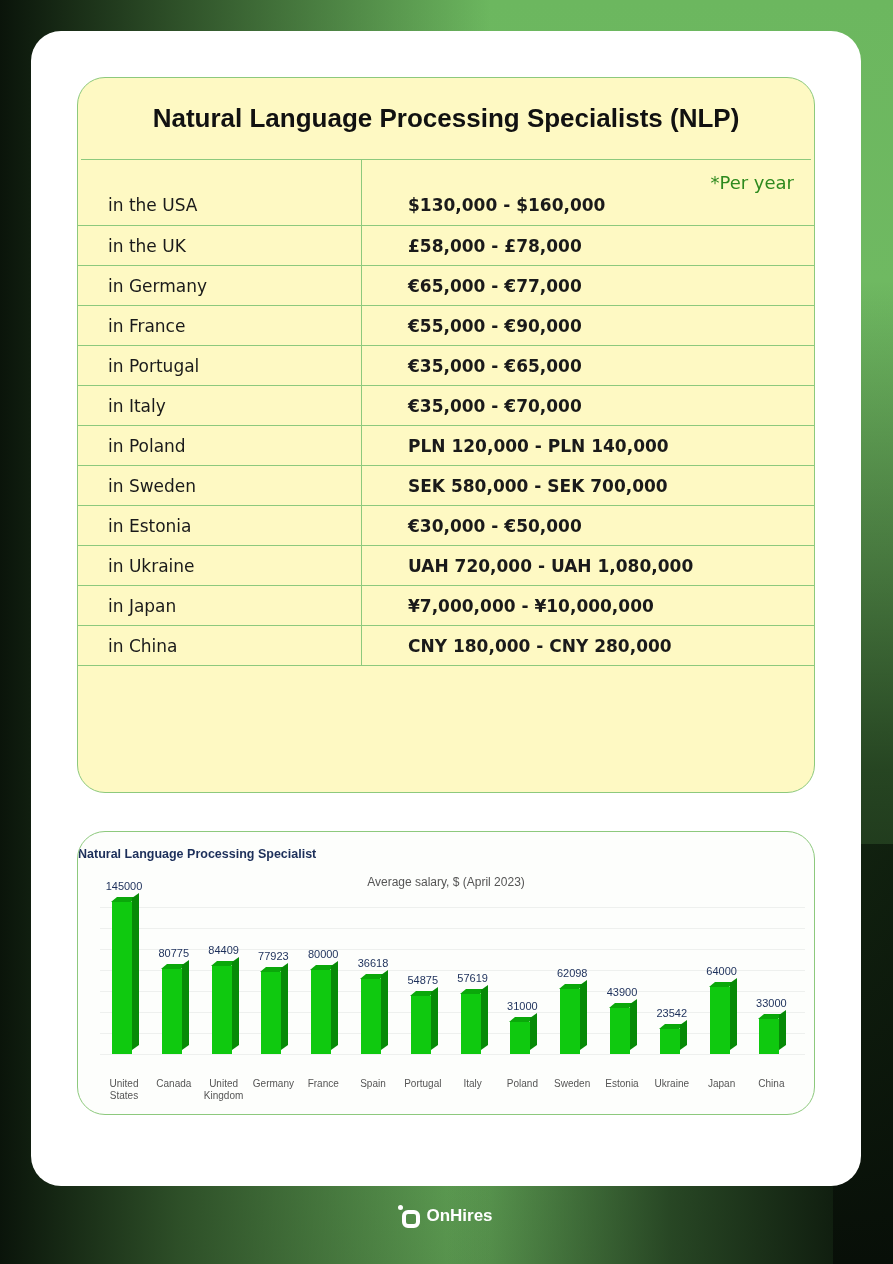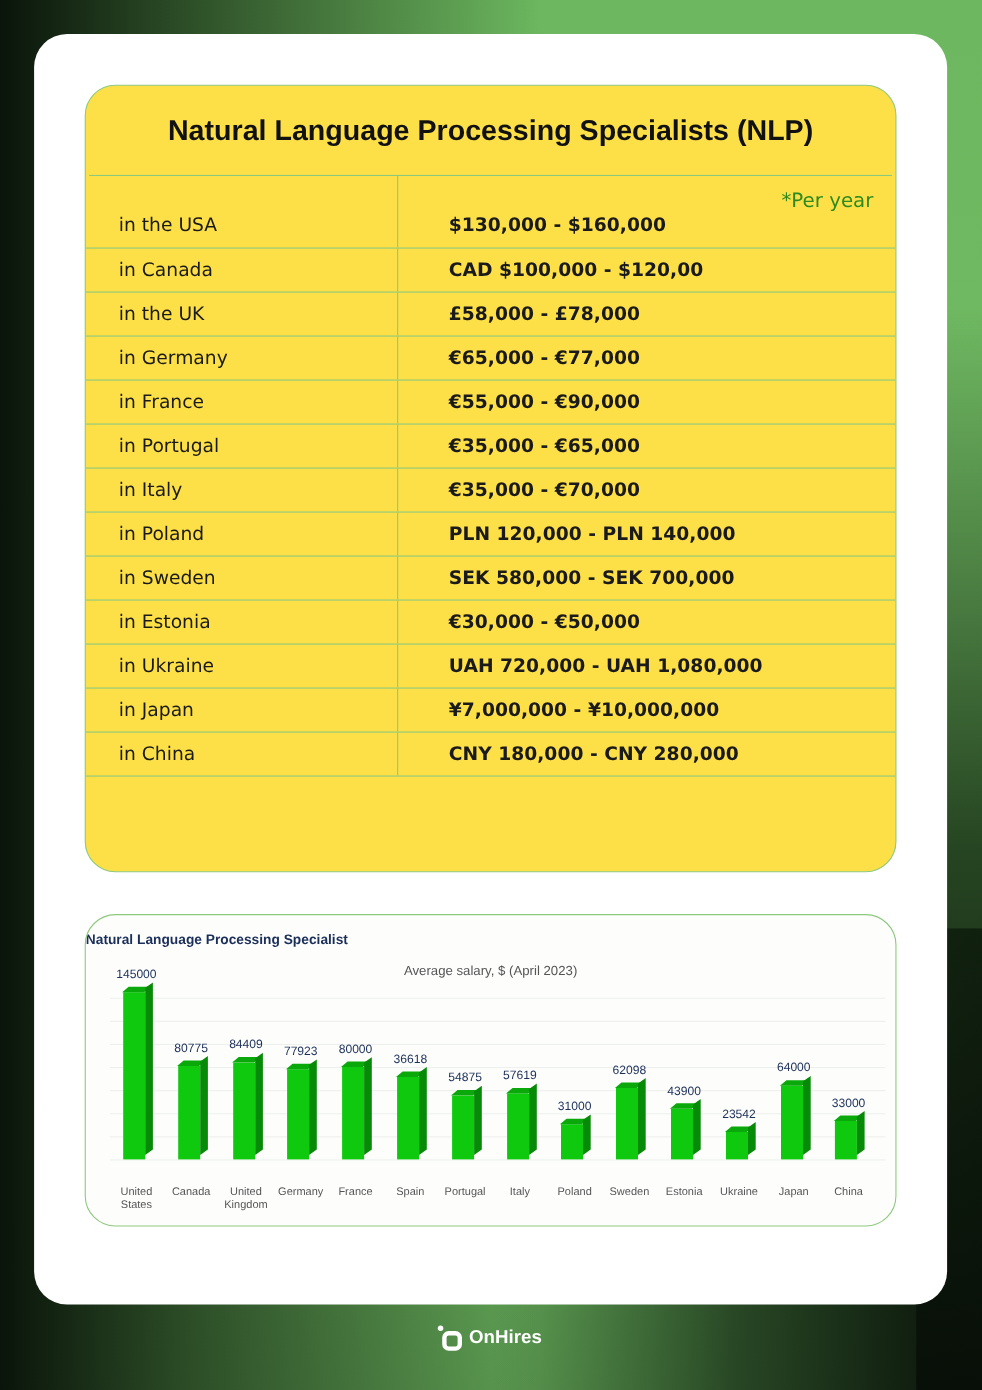--- a/index.html
+++ b/index.html
@@ -18,21 +18,21 @@
     position: absolute; top: 280px; right: 0; width: 60px; bottom: 0;
     background: linear-gradient(180deg, rgba(0,0,0,0) 0%, rgba(20,40,18,0.8) 50%, rgba(8,15,8,1) 100%);
   }
   .card {
     position: absolute; left: 31px; top: 31px; width: 830px; height: 1155px;
     background: #ffffff; border-radius: 30px;
   }
   .panel {
     position: absolute; left: 77px; width: 736px;
     border: 1.5px solid #8dc97d; border-radius: 28px;
-    background: #fde047; overflow: hidden;
+    background: #fef9c3; overflow: hidden;
   }
   .table-panel { top: 77px; height: 714px; }
   .table-title {
     height: 81px; display: flex; align-items: center; justify-content: center;
     font-weight: bold; font-size: 26px; color: #111;
     border-bottom: 1.5px solid #8dc97d;
     margin: 0 3px;
   }
   .row {
     display: flex; border-bottom: 1.5px solid #8dc97d; height: 39px;
@@ -108,26 +108,20 @@
 <div class="card"></div>
 
 <div class="panel table-panel">
   <div class="table-title">Natural Language Processing Specialists (NLP)</div>
   <div id="rows">
       <div class="row first">
         <div class="cell-country">in the USA</div>
         <div class="cell-salary">
           <span>$130,000 - $160,000</span>
           <span class="per-year">*Per year</span>
-        </div>
-      </div>
-      <div class="row">
-        <div class="cell-country">in Canada</div>
-        <div class="cell-salary">
-          <span>CAD $100,000 - $120,00</span>
         </div>
       </div>
       <div class="row">
         <div class="cell-country">in the UK</div>
         <div class="cell-salary">
           <span>£58,000 - £78,000</span>
         </div>
       </div>
       <div class="row">
         <div class="cell-country">in Germany</div>

